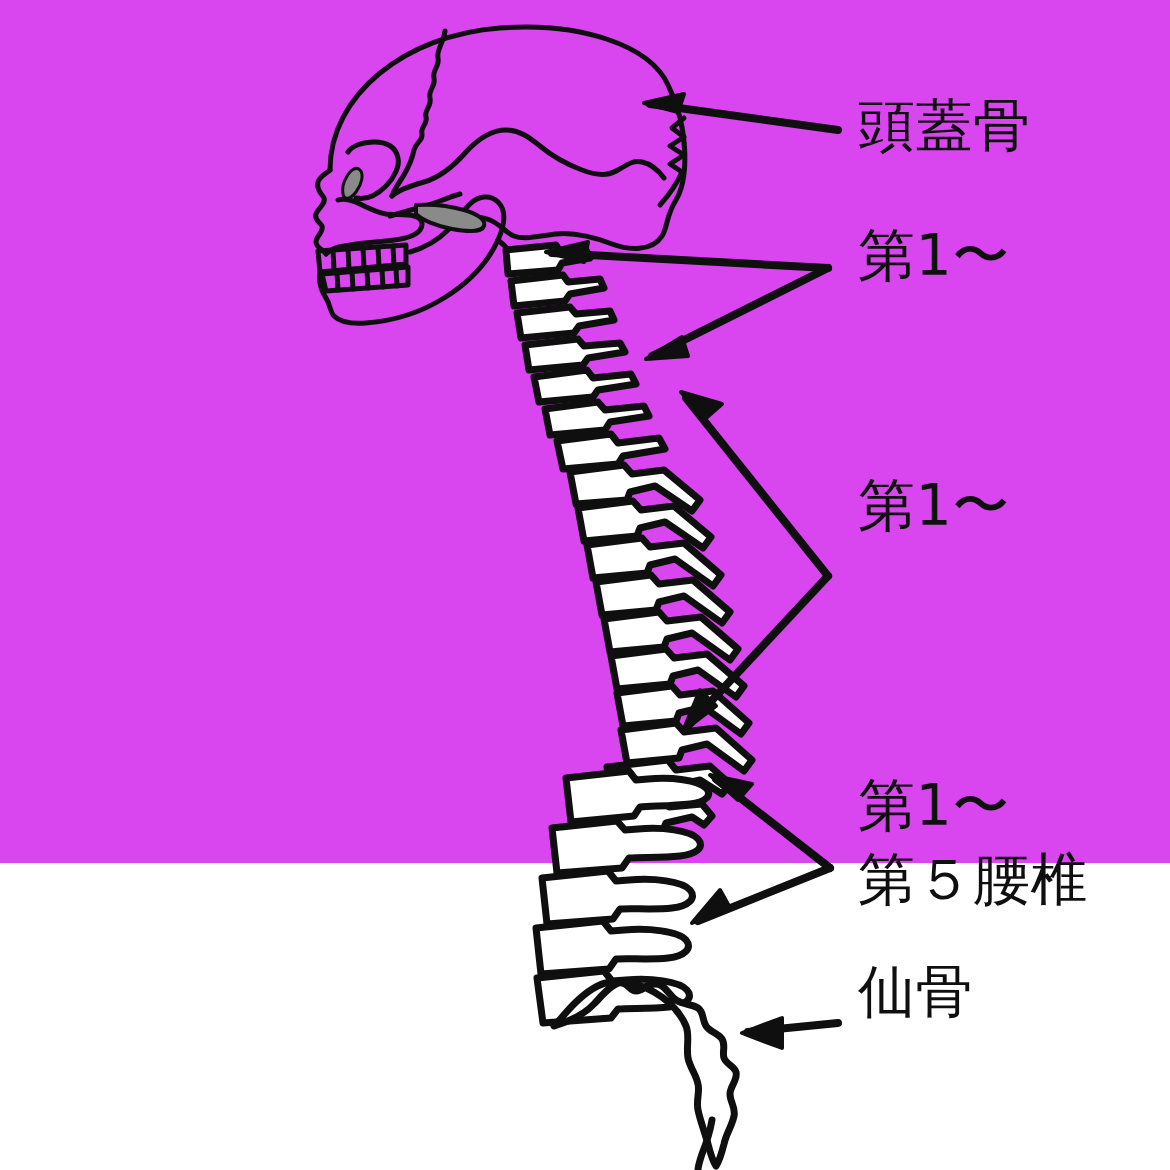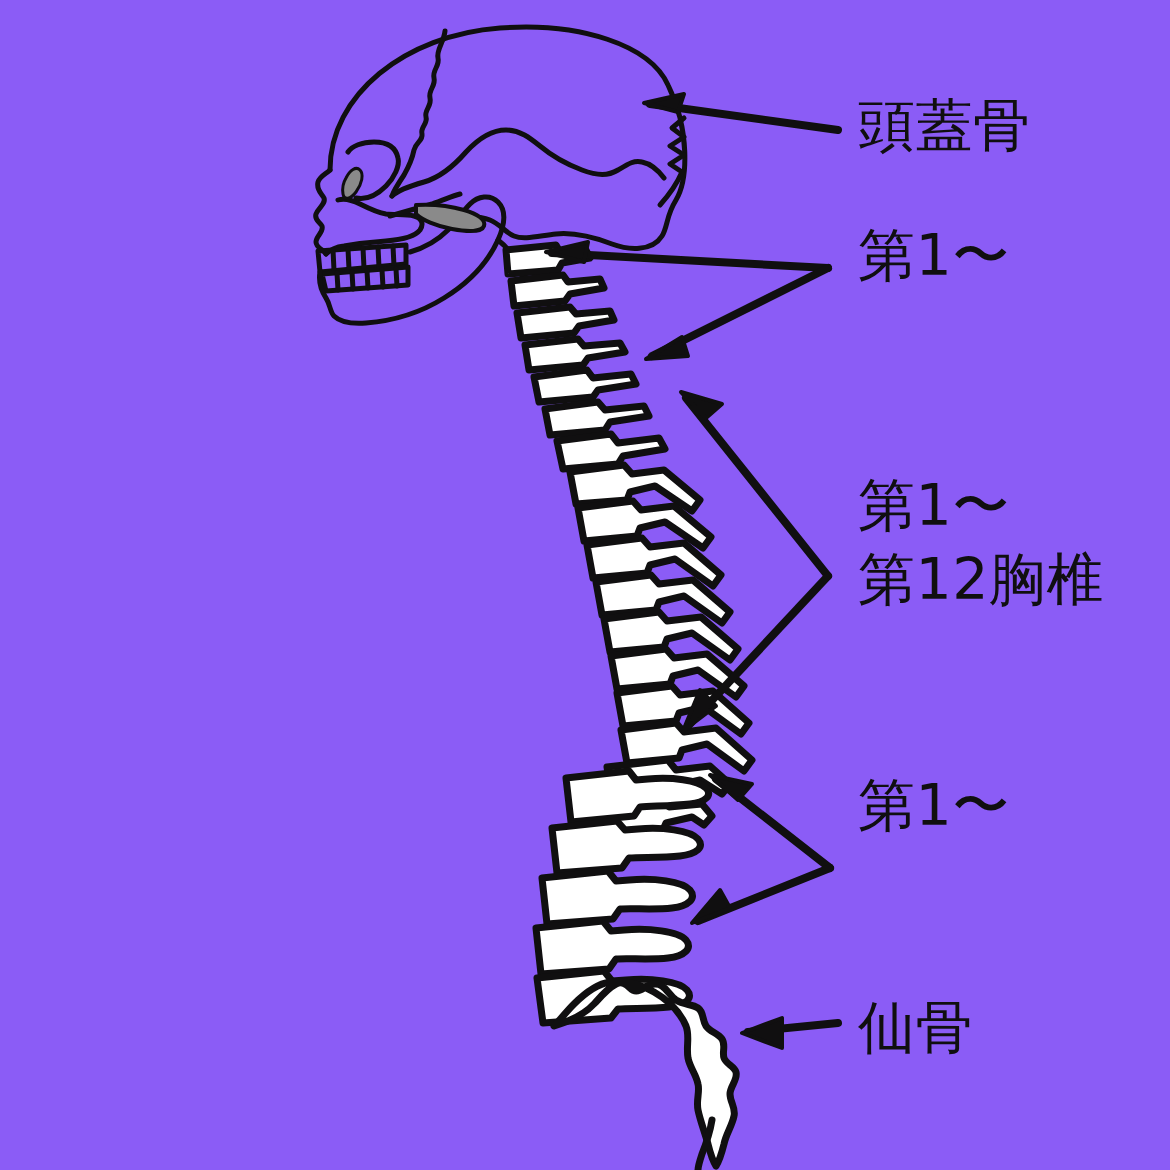--- a/index.html
+++ b/index.html
@@ -10,22 +10,22 @@
   }
   body {
     width: 1170px;
     height: 1170px;
     overflow: hidden;
     font-family: "Liberation Sans", "DejaVu Sans", sans-serif;
   }
   #figure {
     position: relative;
     width: 1170px;
-    height: 1170px;
-    background: #8b5cf6;
+    height: 863px;
+    background: #d946ef;
   }
   #figure svg.art {
     position: absolute;
     left: 0;
     top: 0;
     width: 1170px;
     height: 1170px;
   }
   .label {
     position: absolute;
@@ -35,21 +35,21 @@
     line-height: 74px;
     letter-spacing: 0.5px;
     white-space: nowrap;
     font-weight: 500;
   }
   .label .ln { display: block; }
   #label-skull   { left: 858px; top: 88px; }
   #label-cervical{ left: 858px; top: 218px; }
   #label-thoracic{ left: 858px; top: 468px; }
   #label-lumbar  { left: 858px; top: 768px; }
-  #label-sacrum  { left: 858px; top: 990px; }
+  #label-sacrum  { left: 858px; top: 954px; }
 </style>
 </head>
 <body>
 
 <div id="figure">
 
   <svg class="art" viewBox="0 0 1170 1170" xmlns="http://www.w3.org/2000/svg">
 
     <g fill="none" stroke="#100f10" stroke-width="5" stroke-linecap="round" stroke-linejoin="round">
 
@@ -288,24 +288,24 @@
   <div class="label" id="label-skull">
     <span class="ln">頭蓋骨</span>
   </div>
 
   <div class="label" id="label-cervical">
     <span class="ln">第1〜</span>
   </div>
 
   <div class="label" id="label-thoracic">
     <span class="ln">第1〜</span>
-    <span class="ln">第12胸椎</span>
   </div>
 
   <div class="label" id="label-lumbar">
     <span class="ln">第1〜</span>
+    <span class="ln">第５腰椎</span>
   </div>
 
   <div class="label" id="label-sacrum">
     <span class="ln">仙骨</span>
   </div>
 
 </div>
 
 </body></html>

